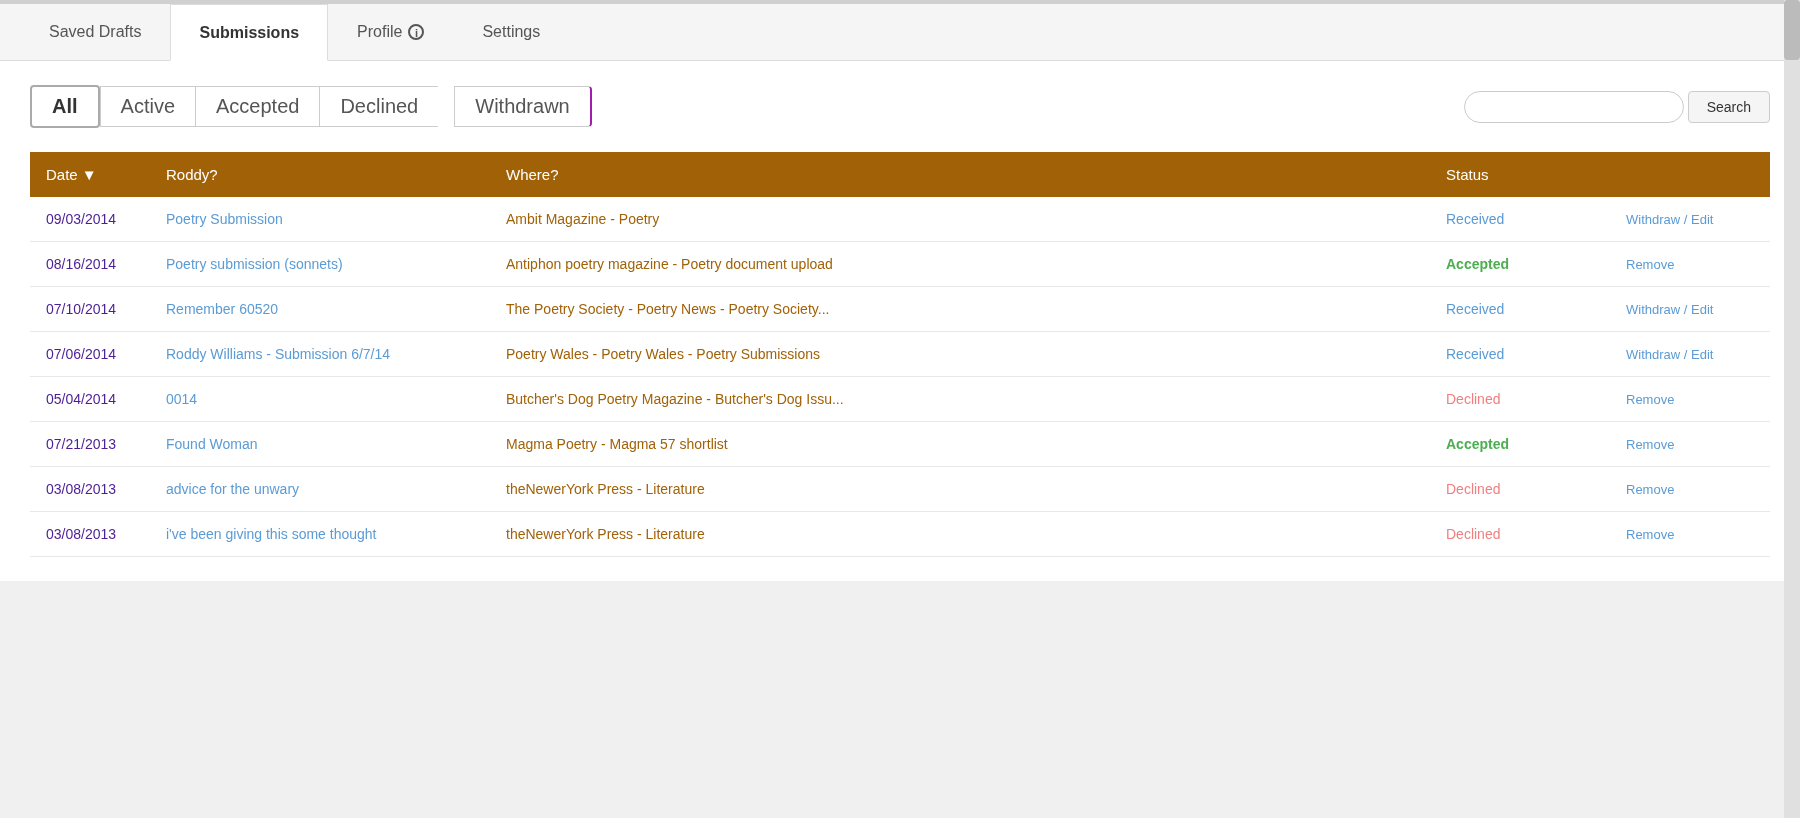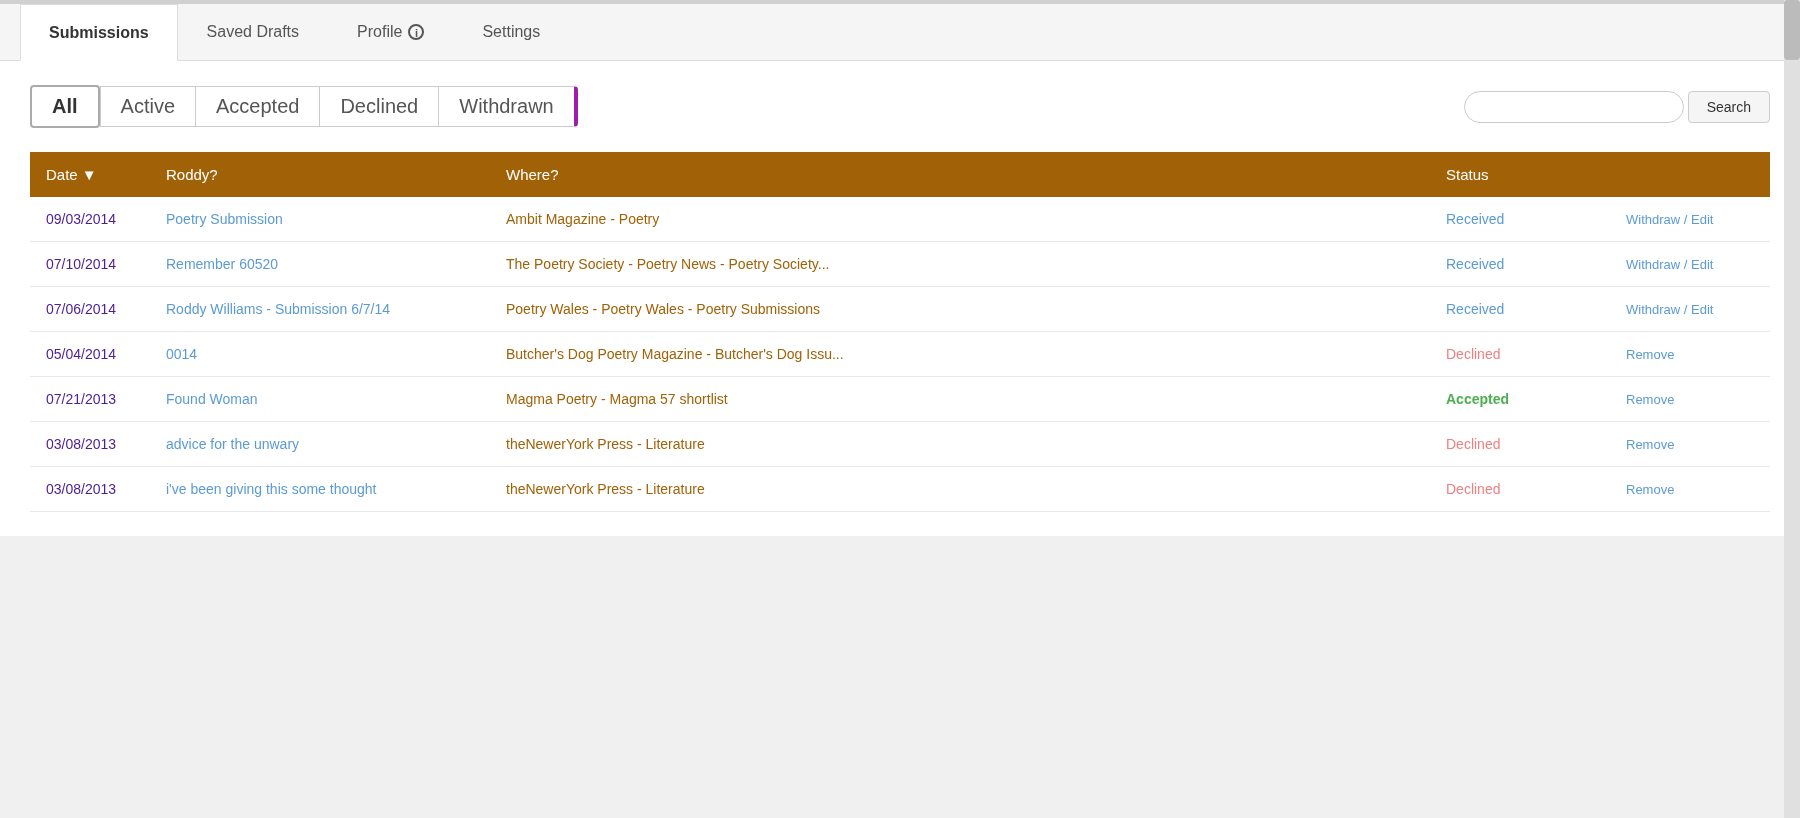--- a/index.html
+++ b/index.html
@@ -164,43 +164,43 @@
       background: #d0d0d0;
     }
   </style>
 </head>
 <body>
 
 <div class="page-wrapper">
   <div class="top-border"></div>
 
   <div class="top-nav">
+    <div class="nav-tab">
+      <span>Saved Drafts</span>
+    </div>
     <div class="nav-tab active">
       <span>Submissions</span>
-    </div>
-    <div class="nav-tab">
-      <span>Saved Drafts</span>
     </div>
     <div class="nav-tab">
       <span>Profile</span>
       <span style="display:inline-block;width:16px;height:16px;border-radius:50%;border:2px solid #555;text-align:center;line-height:14px;font-size:11px;font-weight:bold;color:#555;">i</span>
     </div>
     <div class="nav-tab">
       <span>Settings</span>
     </div>
   </div>
 
   <div class="main-content">
 
     <div class="filter-bar">
       <button class="filter-btn active">All</button>
       <button class="filter-btn">Active</button>
       <button class="filter-btn">Accepted</button>
       <button class="filter-btn">Declined</button>
-      <button class="filter-btn" style="border-right:4px solid #a21caf; border-radius:0 4px 4px 0;">Withdrawn</button>
+      <button class="filter-btn" style="border-right:2px solid #a21caf; border-radius:0 4px 4px 0;margin-left:16px;">Withdrawn</button>
 
       <div class="search-area">
         <input type="text" class="search-input" placeholder="" style="">
         <button class="search-btn">Search</button>
       </div>
     </div>
 
     <table>
       <thead>
         <tr>
@@ -228,20 +228,33 @@
     </td>
     <td class="where-cell">Ambit Magazine - Poetry</td>
     <td>
       <span class="status-received">Received</span>
     </td>
     <td>
       <a class="action-link">Withdraw / Edit</a>
     </td>
   </tr>
           <tr>
+    <td class="date-cell">08/16/2014</td>
+    <td>
+      <a class="what-link">Poetry submission (sonnets)</a>
+    </td>
+    <td class="where-cell">Antiphon poetry magazine - Poetry document upload</td>
+    <td>
+      <span class="status-accepted">Accepted</span>
+    </td>
+    <td>
+      <a class="action-link">Remove</a>
+    </td>
+  </tr>
+          <tr>
     <td class="date-cell">07/10/2014</td>
     <td>
       <a class="what-link">Remember 60520</a>
     </td>
     <td class="where-cell">The Poetry Society - Poetry News - Poetry Society...</td>
     <td>
       <span class="status-received">Received</span>
     </td>
     <td>
       <a class="action-link">Withdraw / Edit</a>

